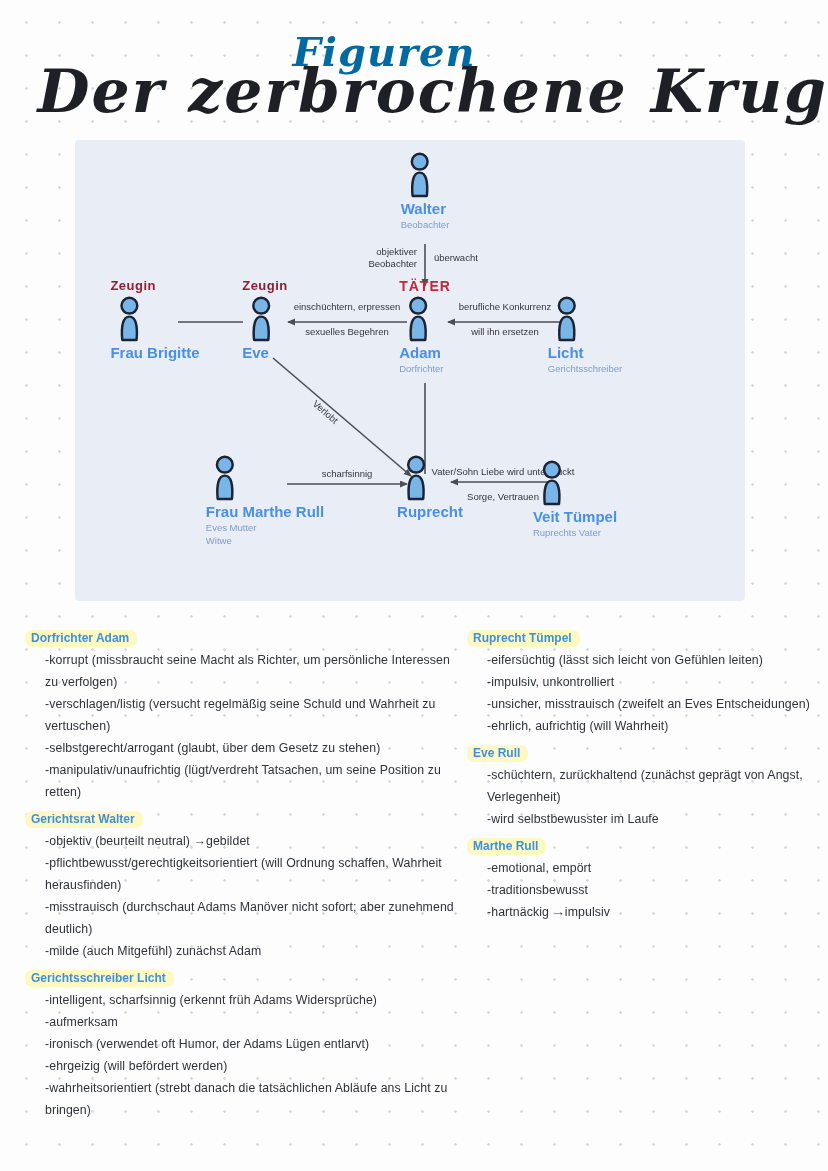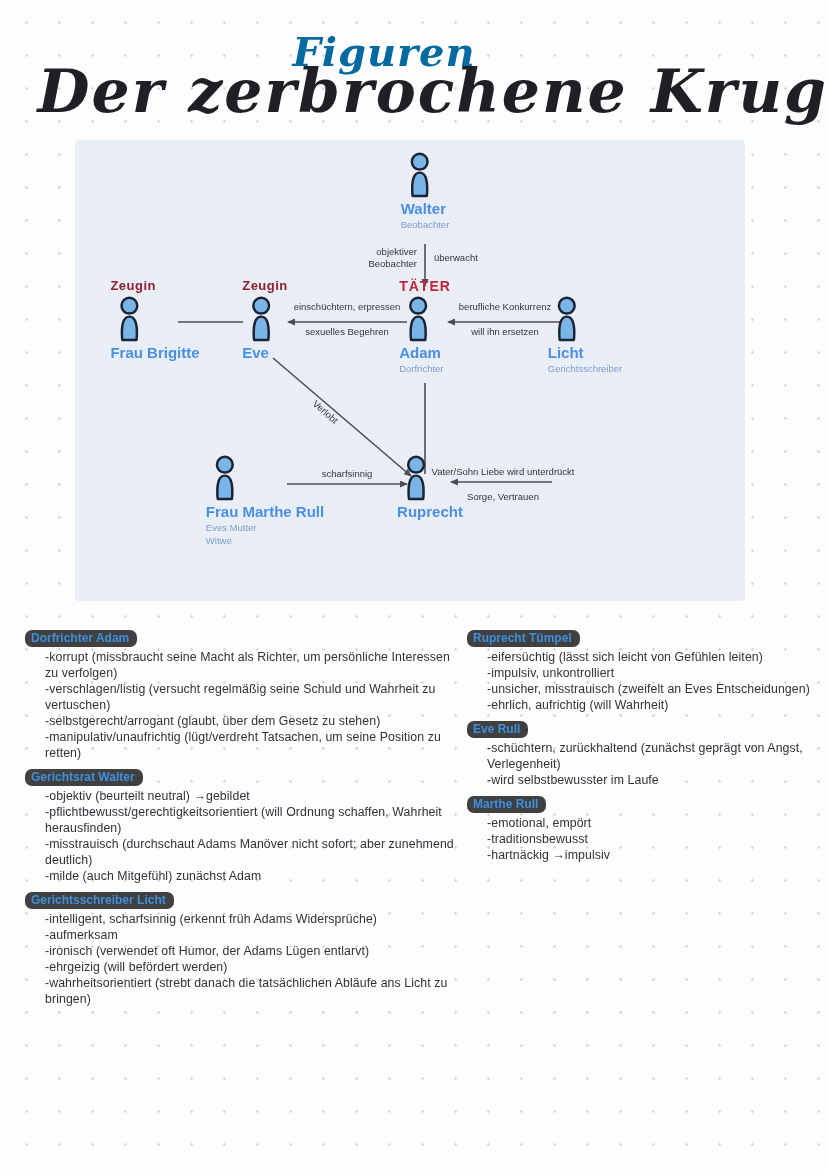--- a/index.html
+++ b/index.html
@@ -35,25 +35,25 @@
   .elabel{position:absolute;font-size:9.5px;color:#33363d;white-space:nowrap;}
   .elabel.ctr{transform:translateX(-50%);text-align:center;}
   .elabel.rot{transform:rotate(41deg);transform-origin:left top;}
   .elabel.right-align{text-align:right;line-height:12px;}
   
   .col{position:absolute;top:628px;}
   .col.left{left:25px;width:440px;}
   .col.right{left:467px;width:356px;}
   .sec{margin-bottom:6px;}
   .sec-h{
-    display:inline-block;background:#404040;color:#3f8fdd;font-weight:bold;
+    display:inline-block;background:#fef9c3;color:#3f8fdd;font-weight:bold;
     font-size:12px;padding:1px 8px 2px 6px;border-radius:7px;margin-bottom:2px;
   }
   .sec ul{list-style:none;margin:0 0 4px 0;padding:0 0 0 20px;}
-  .sec li{font-size:12.3px;line-height:16px;color:#2f3237;letter-spacing:.1px;}
+  .sec li{font-size:12.3px;line-height:22px;color:#2f3237;letter-spacing:.1px;}
   .icon-person{display:block;}
 </style>
 </head>
 <body>
 
 <div class="overtitle">Figuren</div>
 <div class="main-title">Der zerbrochene Krug</div>
 
 <div class="panel">
 
@@ -151,20 +151,28 @@
   </div>
 
   <div class="node" style="left:355px;top:315px;">
     <svg class="icon-person" width="38" height="46" viewBox="0 0 40 48">
       <circle cx="20" cy="10" r="8.3" fill="#7ab5e8" stroke="#1b2434" stroke-width="2.6"></circle>
       <path d="M12.5 46 C11 31 13.5 21.5 20 21.5 C26.5 21.5 29 31 27.5 46 Z" fill="#7ab5e8" stroke="#1b2434" stroke-width="2.6" stroke-linejoin="round"></path>
     </svg>
     <div class="name">Ruprecht</div>
   </div>
 
+  <div class="node" style="left:500px;top:320px;">
+    <svg class="icon-person" width="38" height="46" viewBox="0 0 40 48">
+      <circle cx="20" cy="10" r="8.3" fill="#7ab5e8" stroke="#1b2434" stroke-width="2.6"></circle>
+      <path d="M12.5 46 C11 31 13.5 21.5 20 21.5 C26.5 21.5 29 31 27.5 46 Z" fill="#7ab5e8" stroke="#1b2434" stroke-width="2.6" stroke-linejoin="round"></path>
+    </svg>
+    <div class="name">Veit Tümpel</div>
+    <div class="role">Ruprechts Vater</div>
+  </div>
 </div>
 
 <div class="col left">
   <div class="sec">
     <span class="sec-h">Dorfrichter Adam</span>
     <ul>
       <li>-korrupt (missbraucht seine Macht als Richter, um persönliche Interessen zu verfolgen)</li>
       <li>-verschlagen/listig (versucht regelmäßig seine Schuld und Wahrheit zu vertuschen)</li>
       <li>-selbstgerecht/arrogant (glaubt, über dem Gesetz zu stehen)</li>
       <li>-manipulativ/unaufrichtig (lügt/verdreht Tatsachen, um seine Position zu retten)</li>

